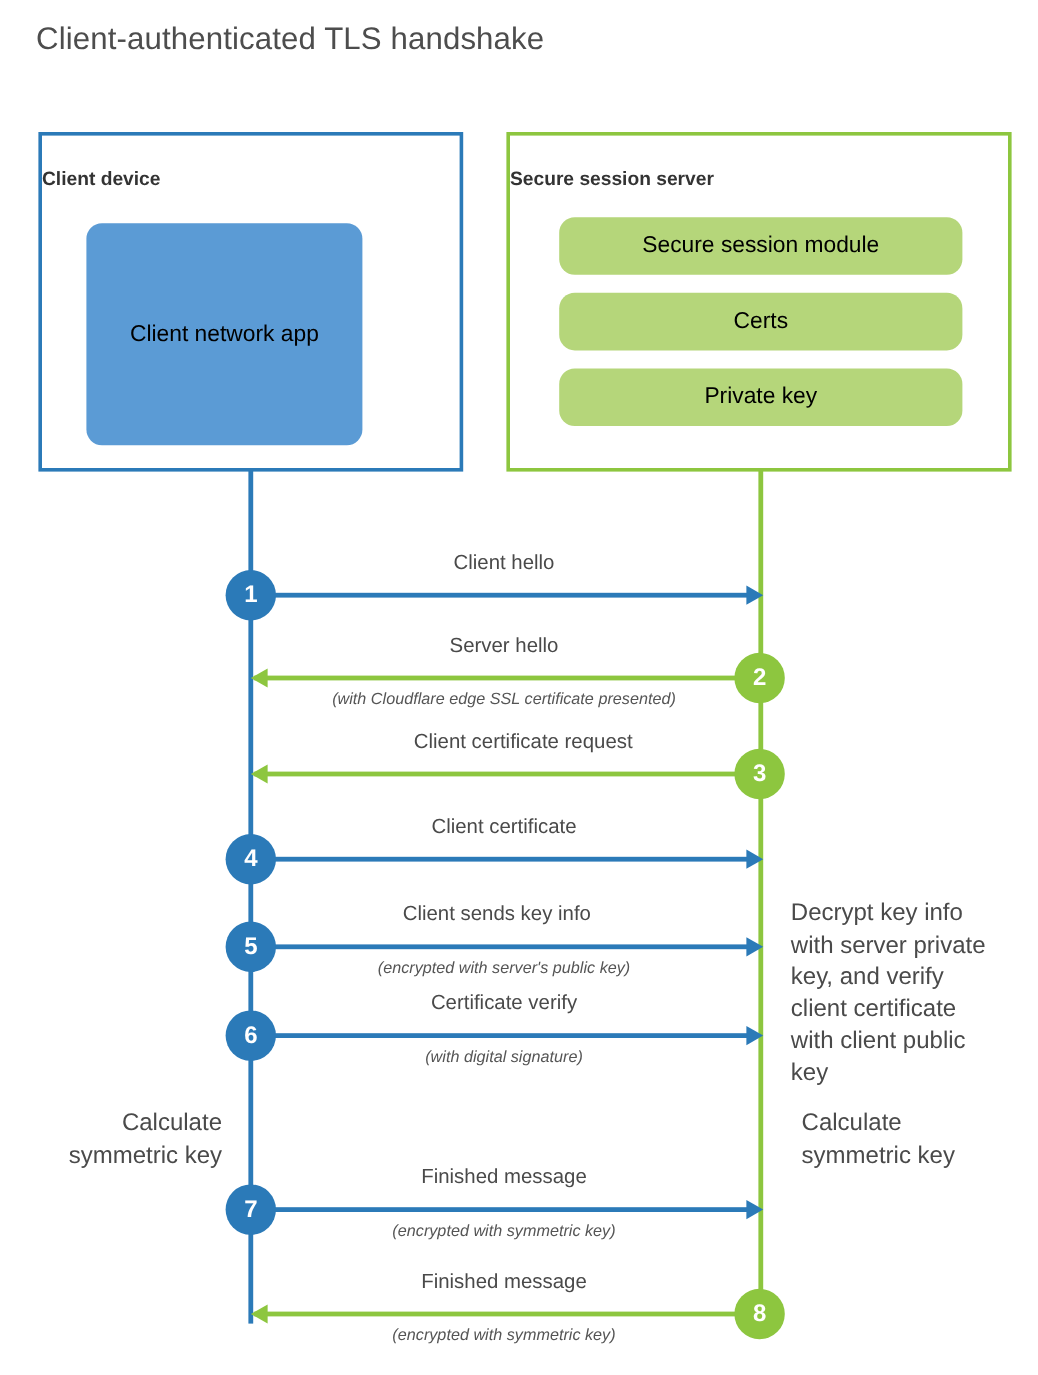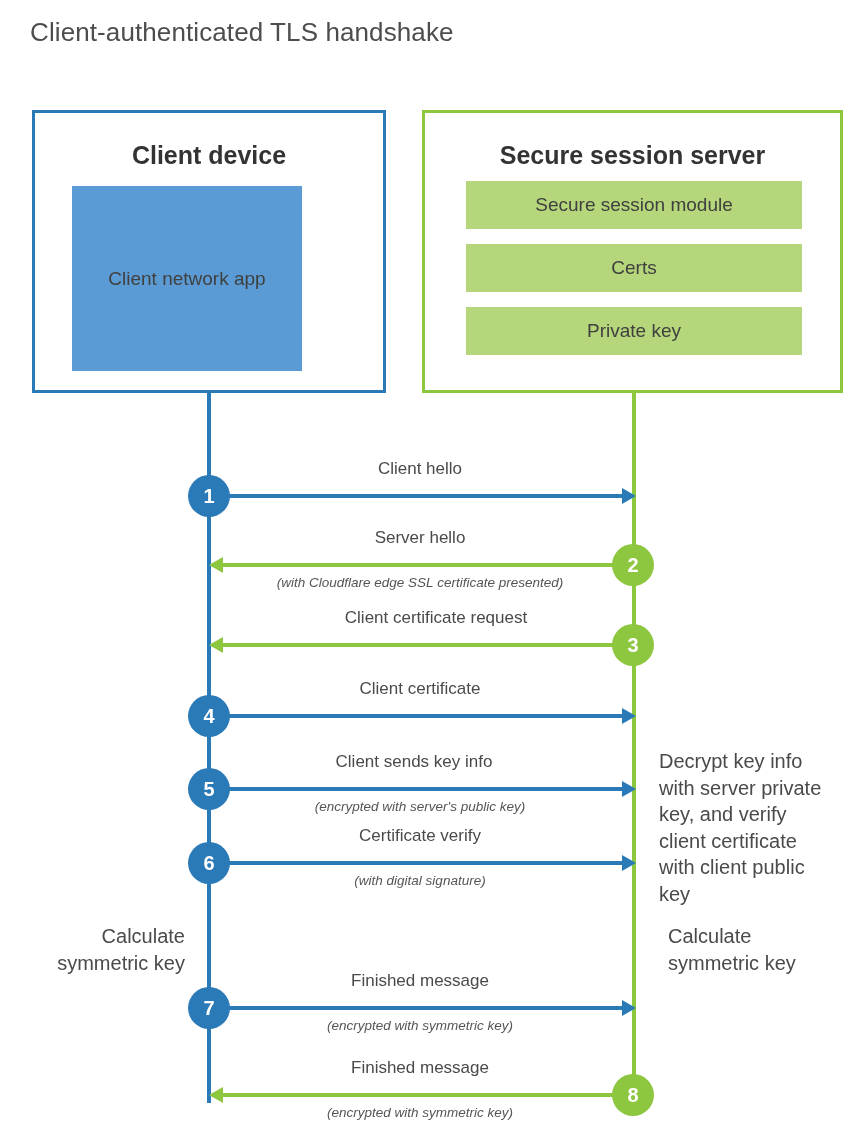--- a/index.html
+++ b/index.html
@@ -42,35 +42,36 @@
   }
   #server-box {
     left: 422px; top: 110px;
     width: 421px; height: 283px;
     border: 3px solid #8dc63f;
   }
   .actor-title {
     position: absolute;
     left: 0; right: 0;
     top: 28px;
-    text-align: center;
-    font-size: 25px;
+    text-align: left;
+    font-size: 16px;
     font-weight: bold;
     color: #333333;
   }
   .inner-block {
     position: absolute;
-    color: #404040;
+    color: #000000;
     display: flex;
     align-items: center;
     justify-content: center;
     text-align: center;
     font-size: 19px;
     font-weight: 300;
     line-height: 1.22;
+    border-radius: 13px;
   }
   #client-app-block {
     left: 37px; top: 73px;
     width: 230px; height: 185px;
     background: #5b9bd5;
   }
   .server-block {
     left: 41px;
     width: 336px;
     height: 48px;

